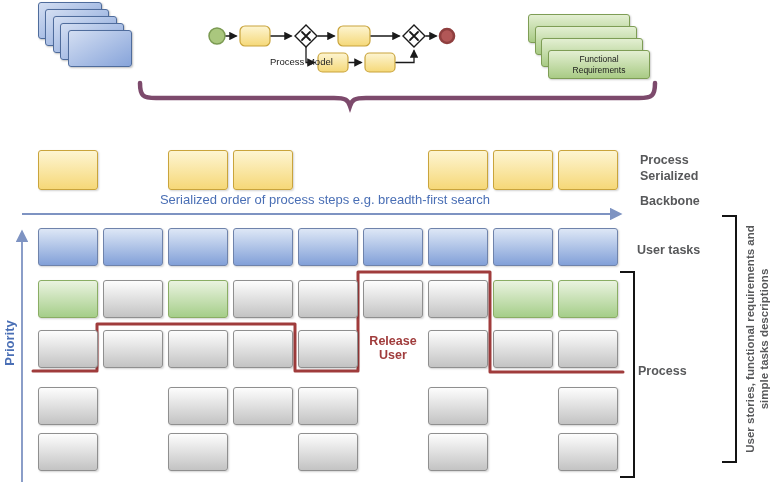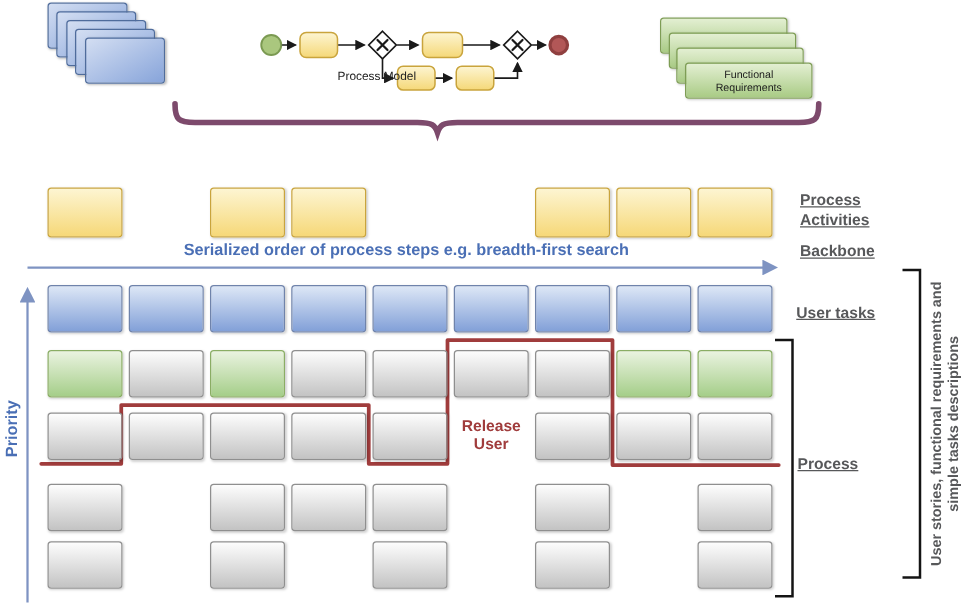--- a/index.html
+++ b/index.html
@@ -20,21 +20,21 @@
   }
   .card-green {
     position:absolute; width:100px; height:27px; border-radius:3px;
     background:linear-gradient(#e3efd2, #a9cb85); border:1px solid #7e9d55;
     box-shadow:1px 1px 2px rgba(0,0,0,0.2);
   }
   .card-label {
     position:absolute; inset:0; display:flex; align-items:center; justify-content:center;
     text-align:center; font-size:9px; color:#1b1b1b; line-height:10.5px; padding:10px;
   }
-  .side-label { position:absolute; font-weight:bold; font-size:12.5px; color:#57585a; line-height:16px;text-decoration:underline; }
+  .side-label { position:absolute; font-weight:bold; font-size:12.5px; color:#57585a; line-height:16px; }
   .rot { position:absolute; transform:translate(-50%,-50%) rotate(-90deg); white-space:nowrap; }
 </style>
 </head>
 <body>
 
 <div id="stage">
 
   <svg id="overlay" viewBox="0 0 774 492">
     <defs>
       <marker id="arrBlk" viewBox="0 0 10 10" refX="8" refY="5" markerWidth="6.5" markerHeight="6.5" orient="auto-start-reverse">
@@ -143,25 +143,25 @@
       <div class="box gray" style="left: 428px; top: 387px; width: 58px; height: 36px;"></div>
       <div class="box gray" style="left: 558px; top: 387px; width: 58px; height: 36px;"></div>
       <div class="box gray" style="left: 38px; top: 433px; width: 58px; height: 36px;"></div>
       <div class="box gray" style="left: 168px; top: 433px; width: 58px; height: 36px;"></div>
       <div class="box gray" style="left: 298px; top: 433px; width: 58px; height: 36px;"></div>
       <div class="box gray" style="left: 428px; top: 433px; width: 58px; height: 36px;"></div>
       <div class="box gray" style="left: 558px; top: 433px; width: 58px; height: 36px;"></div>
     </div>
 
   <div style="position:absolute; left:110px; top:192px; width:430px; text-align:center;
-              font-weight:bold; font-size:13px; color:#4a6fb5;">Serialized order of process steps e.g. breadth-first search</div>
+              font-weight:normal; font-size:13px; color:#4a6fb5;">Serialized order of process steps e.g. breadth-first search</div>
 
   <div class="side-label" style="left:640px; top:152px;">
     <div>Process</div>
-    <div>Activities</div>
+    <div>Serialized</div>
     <div style="margin-top:9px;">Backbone</div>
   </div>
 
   <div class="side-label" style="left:637px; top:242px;">User tasks</div>
 
   <div class="side-label" style="left:638px; top:363px;">Process</div>
 
   <div style="position:absolute; left:361px; top:334px; width:64px; text-align:center;
               font-weight:bold; font-size:12.5px; line-height:14px; color:#a03c3c;">Release User</div>
 

